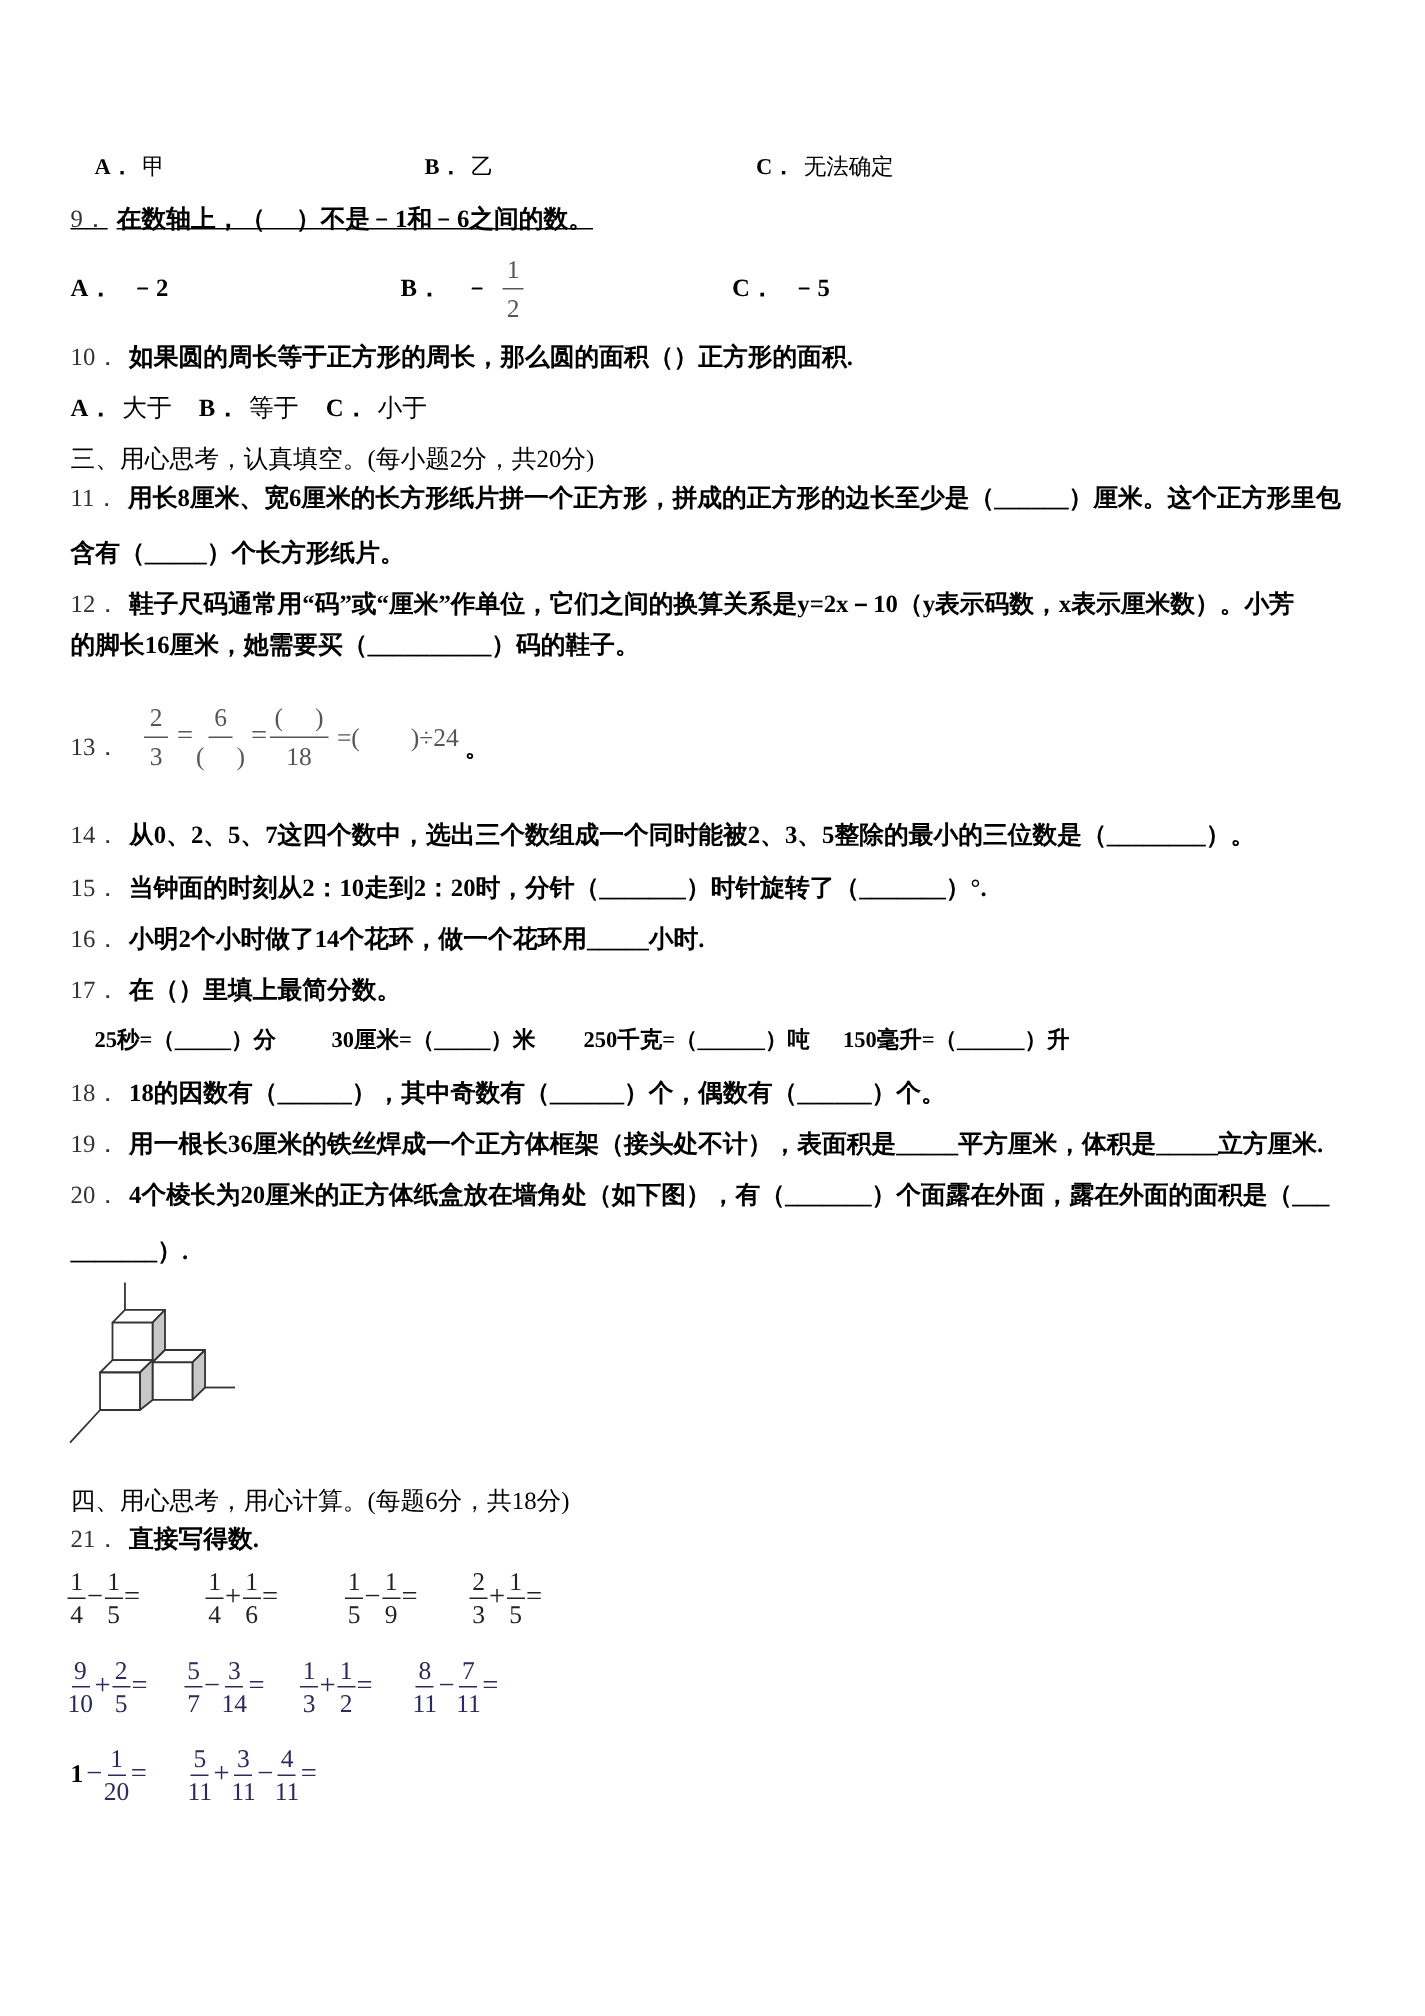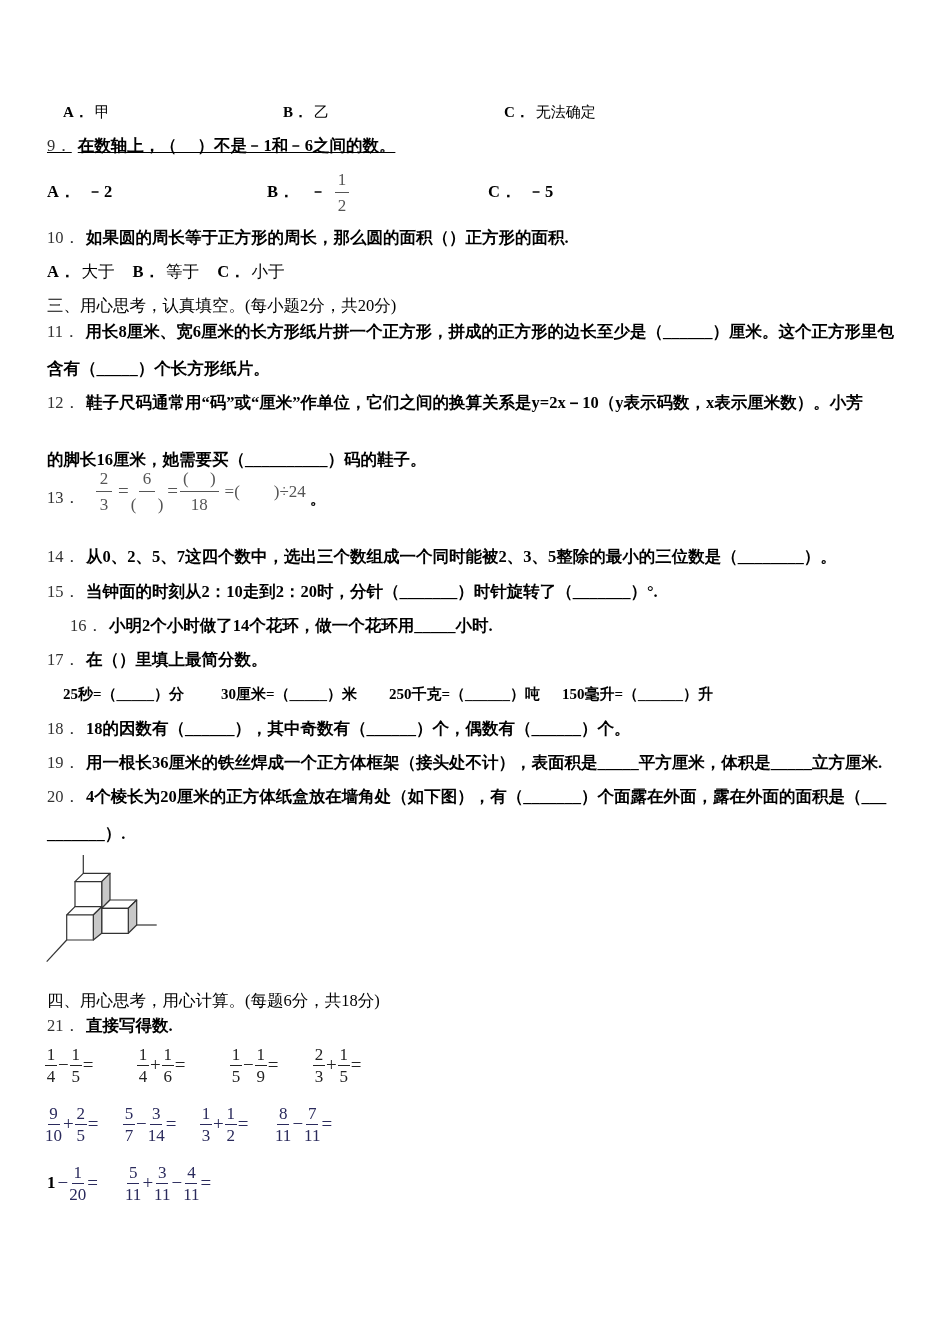--- a/index.html
+++ b/index.html
@@ -88,21 +88,21 @@
 <div class="line" style="top:296px;">三、用心思考，认真填空。(每小题2分，共20分)</div>
 
 <div class="line" style="top:322px;">
   <span class="qnum">11．</span><span class="b">用长8厘米、宽6厘米的长方形纸片拼一个正方形，拼成的正方形的边长至少是（______）厘米。这个正方形里包</span>
 </div>
 <div class="line b" style="top:359px;">含有（_____）个长方形纸片。</div>
 
 <div class="line" style="top:393px;">
   <span class="qnum">12．</span><span class="b">鞋子尺码通常用“码”或“厘米”作单位，它们之间的换算关系是y=2x－10（y表示码数，x表示厘米数）。小芳</span>
 </div>
-<div class="line b" style="top:450px;text-align:center;">的脚长16厘米，她需要买（__________）码的鞋子。</div>
+<div class="line b" style="top:420px;text-align:center;">的脚长16厘米，她需要买（__________）码的鞋子。</div>
 
 <div class="row-flex" style="left:47px;top:470px;height:42px;">
   <span class="qnum" style="font-size:16.5px;margin-right:16px;position:relative;top:7px;">13．</span>
   <span class="frac q13frac gray">
     <span class="n">2</span>
     <span class="d">3</span>
   </span>
   <span class="op gray" style="margin:0 2px 0 6px;">=</span>
   <span class="frac q13frac gray">
     <span class="n">6</span>
@@ -116,21 +116,21 @@
   <span class="gray" style="font-size:17px;margin-left:6px;text-align:right;">=(　　)÷24</span>
   <span class="b" style="font-size:16.5px;margin-left:4px;position:relative;top:8px;">。</span>
 </div>
 
 <div class="line" style="top:547px;">
   <span class="qnum">14．</span><span class="b">从0、2、5、7这四个数中，选出三个数组成一个同时能被2、3、5整除的最小的三位数是（________）。</span>
 </div>
 <div class="line" style="top:582px;">
   <span class="qnum">15．</span><span class="b">当钟面的时刻从2：10走到2：20时，分针（_______）时针旋转了（_______）°.</span>
 </div>
-<div class="line" style="top:616px;margin-left:23px;">
+<div class="line" style="top:616px;">
   <span class="qnum">16．</span><span class="b">小明2个小时做了14个花环，做一个花环用_____小时.</span>
 </div>
 
 <div class="line" style="top:650px;">
   <span class="qnum">17．</span><span class="b">在（）里填上最简分数。</span>
 </div>
 <div>
   <span class="opt b" style="left:47px;top:684px;">25秒=（_____）分</span>
   <span class="opt b" style="left:205px;top:684px;">30厘米=（_____）米</span>
   <span class="opt b" style="left:373px;top:684px;">250千克=（______）吨</span>

